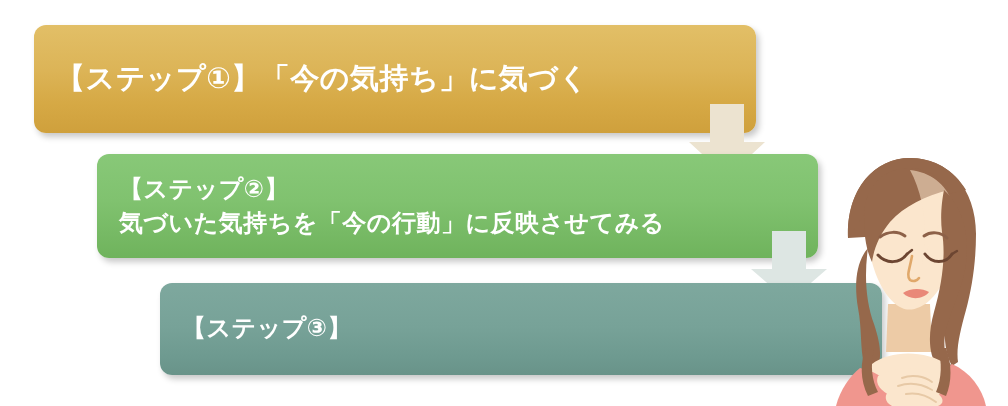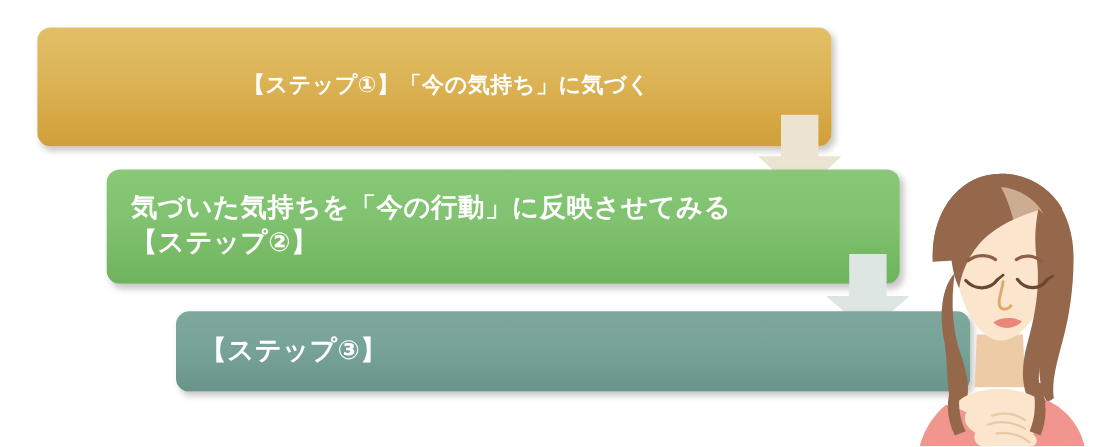--- a/index.html
+++ b/index.html
@@ -42,21 +42,21 @@
     top: 25px;
     width: 722px;
     height: 108px;
     padding: 0 0 0 22px;
     background: linear-gradient(180deg,
                 #e2bf67 0%,
                 #dcb457 42%,
                 #d6a945 72%,
                 #cfa03c 100%);
   }
-  #step1 .step-line { font-size: 20px; text-align: center; }
+  #step1 .step-line { font-size: 29px; }
 
   
   #step2 {
     left: 97px;
     top: 154px;
     width: 721px;
     height: 104px;
     padding: 0 0 0 22px;
     background: linear-gradient(180deg,
                 #88c878 0%,
@@ -64,21 +64,21 @@
                 #76b964 78%,
                 #6fb35c 100%);
   }
   #step2 .step-line { font-size: 24px; }
 
   
   #step3 {
     left: 160px;
     top: 283px;
     width: 722px;
-    height: 73px;
+    height: 92px;
     padding: 0 0 0 22px;
     background: linear-gradient(180deg,
                 #7ea89e 0%,
                 #77a298 48%,
                 #6e9a90 80%,
                 #699389 100%);
   }
   #step3 .step-line { font-size: 24px; }
 
   .step-line.lead { margin-bottom: 2px; }
@@ -106,22 +106,22 @@
     <div class="step-line lead">【ステップ①】「今の気持ち」に気づく</div>
   </div>
 
   <div class="arrow" id="arrow1" style="left:686px; top:104px; width:88px; height:74px;">
     <svg width="88" height="74" viewBox="0 0 88 74">
       <polygon points="24,0 58,0 58,38 79,38 41,73 3,38 24,38" fill="#ece3d0"></polygon>
     </svg>
   </div>
 
   <div class="step-box" id="step2">
+    <div class="step-line lead">【ステップ②】</div>
     <div class="step-line">気づいた気持ちを「今の行動」に反映させてみる</div>
-    <div class="step-line lead">【ステップ②】</div>
   </div>
 
   <div class="arrow" id="arrow2" style="left:748px; top:231px; width:88px; height:72px;">
     <svg width="88" height="72" viewBox="0 0 88 72">
       <polygon points="24,0 58,0 58,38 79,38 41,71 3,38 24,38" fill="#dde6e3"></polygon>
     </svg>
   </div>
 
   <div class="step-box" id="step3">
     <div class="step-line lead">【ステップ③】</div>

